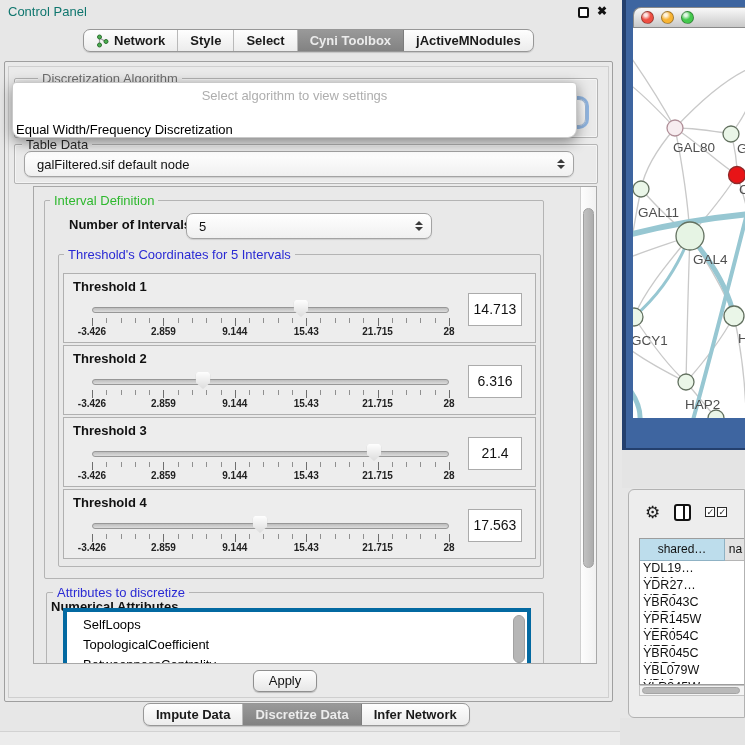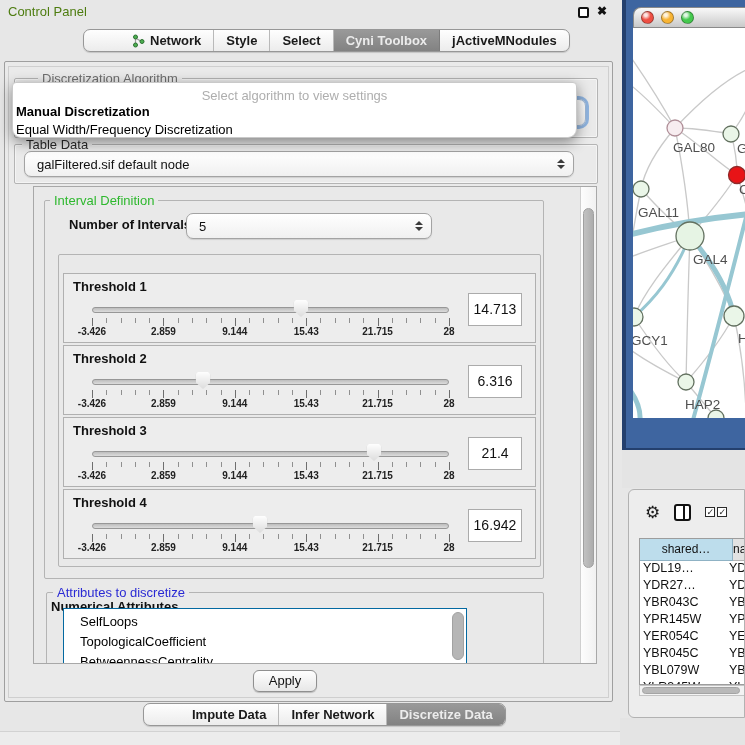--- a/index.html
+++ b/index.html
@@ -2,27 +2,27 @@
 <html><head>
 <meta charset="utf-8">
 <style>
   * { margin:0; padding:0; box-sizing:border-box; }
   html,body { width:745px; height:745px; overflow:hidden; background:#e7e7e7;
     font-family:"Liberation Sans", sans-serif; color:#111; }
   .abs { position:absolute; }
 
   
   #cp-titlebar { left:0; top:0; width:617px; height:24px; background:#e7e7e7; }
-  #cp-title { left:8px; top:4px; font-size:13px; color:#4d7c0f; }
+  #cp-title { left:8px; top:4px; font-size:13px; color:#0f766e; }
   #float-icon { left:578px; top:7px; width:11px; height:11px; border:2px solid #111; background:#fff; border-radius:2px; }
   #close-icon { left:597px; top:4px; font-size:12px; font-weight:bold; color:#111; }
 
   
   .seg { display:flex; border:1px solid #979797; border-radius:7px; overflow:hidden;
-         background:linear-gradient(#fefefe,#ececec); box-shadow:0 1px 1px rgba(0,0,0,.15);padding-left:36px; }
+         background:linear-gradient(#fefefe,#ececec); box-shadow:0 1px 1px rgba(0,0,0,.15); }
   .seg .tab { padding:3px 12px; font-size:13px; font-weight:bold; color:#1a1a1a;
          border-right:1px solid #b9b9b9; display:flex; align-items:center; gap:5px; white-space:nowrap; }
   .seg .tab:last-child { border-right:none;text-align:right; }
   .seg .tab.sel { background:linear-gradient(#999,#828282); color:#ececec; border-right-color:#7c7c7c; }
   #top-tabs { left:83px; top:29px; }
   #bottom-tabs { left:143px; top:703px; }
 
   
   #main-panel { left:4px; top:61px; width:609px; height:641px; background:#eaeaea;
     border:1px solid #9f9f9f; border-radius:2px; }
@@ -78,22 +78,22 @@
     background-image:linear-gradient(#6e6e6e 0 0),linear-gradient(#6e6e6e 0 0),linear-gradient(#6e6e6e 0 0),
       linear-gradient(#6e6e6e 0 0),linear-gradient(#6e6e6e 0 0),linear-gradient(#6e6e6e 0 0);
     background-size:1px 8px; background-repeat:no-repeat;
     background-position:0% 0,20% 0,40% 0,60% 0,80% 0,100% 0; }
   .ticklbls { position:absolute; left:28px; top:52px; width:357px; height:12px; }
   .ticklbls span { position:absolute; transform:translateX(-50%); font-size:10px; font-weight:bold; color:#222; }
   .valbox { position:absolute; left:404px; top:19px; width:54px; height:33px; background:#fff;
     border:1px solid #ababab; font-size:14px; text-align:center; line-height:31px; }
 
   
-  #attr-list { position:absolute; left:29px; top:421px; width:404px; height:70px;
-    background:#fff; border:1px solid #0369a1; }
+  #attr-list { position:absolute; left:29px; top:421px; width:468px; height:70px;
+    background:#fff; border:4px solid #0369a1; }
   .list-item { padding-left:16px; font-size:13px; line-height:20px; color:#000; white-space:nowrap; }
 
   #apply-btn { left:253px; top:670px; width:64px; height:22px; border:1px solid #8f8f8f; border-radius:6px;
     background:linear-gradient(#fefefe,#e7e7e7); font-size:13px; text-align:center; line-height:20px;
     box-shadow:0 1px 1px rgba(0,0,0,.2); }
 
   
   #net-frame { left:622px; top:0; width:123px; height:450px; background:#3e65a0;
     border-left:4px solid #24406e; border-bottom:2px solid #24406e; }
   #mac-bar { left:633px; top:7px; width:112px; height:21px; border-radius:8px 0 0 0;
@@ -113,25 +113,25 @@
   #tp-toolbar { position:absolute; left:0; top:0; width:100%; height:44px; display:flex;
     align-items:center; gap:14px; padding-left:16px; }
   #gear-icon { font-size:17px; color:#1c1c1c; line-height:17px; }
   #col-icon { width:17px; height:17px; border:2px solid #111; border-radius:3px; position:relative; background:#fff; }
   #col-icon::after { content:""; position:absolute; left:50%; top:0; width:2px; height:100%; background:#111; }
   .chk { width:10px; height:10px; border:1.5px solid #2a2a2a; font-size:9px; line-height:8px;
     text-align:center; color:#2a2a2a; background:#fff; display:inline-block; }
   #tp-table { position:absolute; left:10px; top:48px; width:107px; height:147px; background:#fff;
     border:1px solid #9d9d9d; border-right:none; overflow:hidden; }
   .hdr { display:flex; height:22px; font-size:12px; }
-  .hdr .c1 { width:93px; background:#bdddec; border:1px solid #8fb2c4; border-top:none; border-left:none;
+  .hdr .c1 { width:85px; background:#bdddec; border:1px solid #8fb2c4; border-top:none; border-left:none;
     text-align:center; line-height:21px; }
   .hdr .c2 { flex:1; background:#e2e2e2; border-bottom:1px solid #b5b5b5; text-align:center;
     line-height:21px; overflow:hidden; }
-  .trow { display:flex; height:17px; font-size:12.5px; }
+  .trow { display:flex; height:17px; font-size:12.5px;flex-direction:column; }
   .trow .c1 { width:85px; padding-left:3px; overflow:hidden; white-space:nowrap; }
   .trow .c2 { flex:1; padding-left:4px; overflow:hidden; white-space:nowrap; }
   #tp-hscroll { position:absolute; left:10px; top:195px; width:107px; height:11px;
     background:#f3f3f3; border:1px solid #c4c4c4; border-right:none; }
   #tp-hthumb { position:absolute; left:2px; top:1px; width:98px; height:7px; border-radius:4px;
     background:#b9b9b9; border:1px solid #a4a4a4; }
   #bottom-strip { left:0; top:731px; width:745px; height:14px; background:#ececec; border-top:1px solid #d2d2d2; }
   #right-lower-bg { left:620px; top:718px; width:125px; height:27px; background:#e4e4e4; }
 
   .netlabel { font-size:13.5px; fill:#4f4f4f; font-family:"Liberation Sans",sans-serif; }
@@ -177,21 +177,20 @@
 
 <div class="abs" id="focus-combo">
   <div class="spin" style="position:absolute; right:2px; top:7px;">
     <i class="up"></i>
       <i class="dn"></i>
   </div>
 </div>
 
 <div class="abs" id="algo-popup">
   <div class="abs" id="algo-prompt">Select algorithm to view settings</div>
-  <div class="abs popup-item" style="top:21px; font-weight:bold;">Manual Discretization</div>
   <div class="abs popup-item" style="top:39px;">Equal Width/Frequency Discretization</div>
 </div>
 
 <div class="grp" style="left:14px; top:144px; width:584px; height:40px;"></div>
 <div class="grp-ttl abs" style="left:22px; top:137px; color:#2a2a2a;">Table Data</div>
 <div class="combo" style="left:24px; top:151px; width:550px; height:26px;">
   <span class="val">galFiltered.sif default node</span>
   <span class="spin">
       <i class="up"></i>
       <i class="dn"></i>
@@ -206,20 +205,21 @@
   <div class="abs" style="left:35px; top:30px; font-size:13px; font-weight:bold;">Number of Intervals</div>
   <div class="combo" style="left:152px; top:26px; width:246px; height:26px;">
     <span class="val">5</span>
     <span class="spin">
         <i class="up"></i>
         <i class="dn"></i>
       </span>
   </div>
 
   <div class="grp" style="left:24px; top:67px; width:483px; height:313px; box-shadow:none;"></div>
+  <div class="grp-ttl t-blue" style="left:30px; top:60px; background:#e9e9e9;">Threshold's Coordinates for 5 Intervals</div>
 
   <div class="thr" style="top:86px;">
     <div class="thr-title">Threshold 1</div>
     <div class="track"></div>
     <div class="handle" style="left:237px;"></div>
     <div class="minticks"></div>
     <div class="majticks"></div>
     <div class="ticklbls">
       <span style="left:0%">-3.426</span>
       <span style="left:20%">2.859</span>
@@ -272,21 +272,21 @@
     <div class="minticks"></div>
     <div class="majticks"></div>
     <div class="ticklbls">
       <span style="left:0%">-3.426</span>
       <span style="left:20%">2.859</span>
       <span style="left:40%">9.144</span>
       <span style="left:60%">15.43</span>
       <span style="left:80%">21.715</span>
       <span style="left:100%">28</span>
     </div>
-    <div class="valbox">16.942</div>
+    <div class="valbox">17.563</div>
   </div>
 
   <div class="grp" style="left:12px; top:405px; width:498px; height:90px; box-shadow:none;"></div>
   <div class="grp-ttl t-blue" style="left:19px; top:398px; background:#e9e9e9;">Attributes to discretize</div>
   <div class="abs" style="left:17px; top:412px; font-size:13px; font-weight:bold;">Numerical Attributes</div>
 
   <div id="attr-list">
     <div style="height:3px;"></div>
     <div class="list-item">SelfLoops</div>
     <div class="list-item">TopologicalCoefficient</div>
@@ -298,25 +298,25 @@
     <div class="vthumb" style="top:21px; height:360px;"></div>
   </div>
 </div>
 
 <div class="abs" id="apply-btn">Apply</div>
 
 <div class="abs seg" id="bottom-tabs">
   <div class="tab">
     <span>Impute Data</span>
   </div>
-  <div class="tab">
-    <span>Infer Network</span>
-  </div>
   <div class="tab sel">
     <span>Discretize Data</span>
+  </div>
+  <div class="tab">
+    <span>Infer Network</span>
   </div>
 </div>
 
 <div class="abs" id="bottom-strip"></div>
 
 <div class="abs" id="net-frame"></div>
 <div class="abs" id="mac-bar">
   <span class="light" id="light-red"></span>
   <span class="light" id="light-yellow"></span>
   <span class="light" id="light-green"></span>

